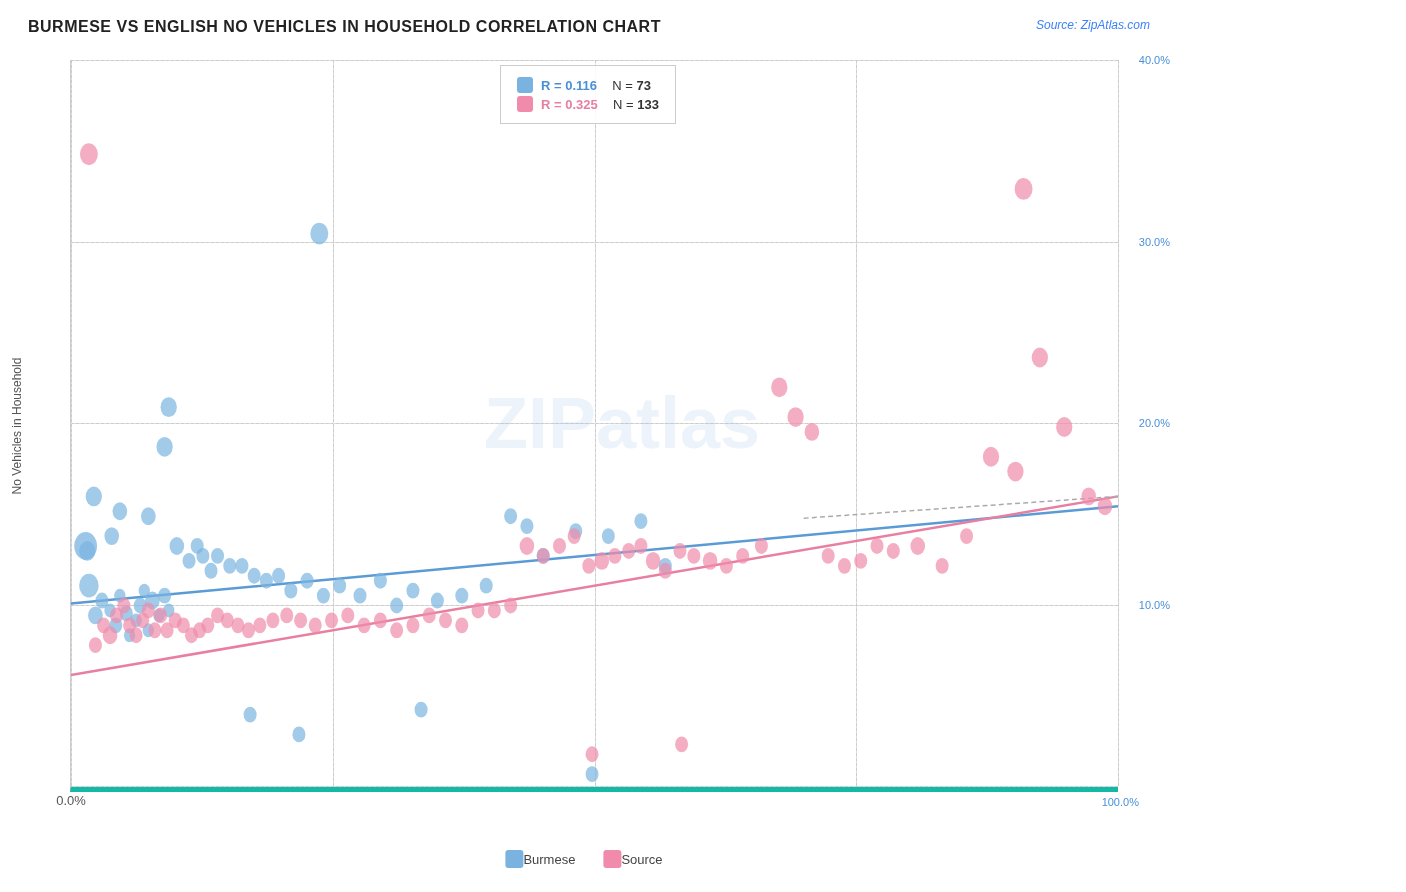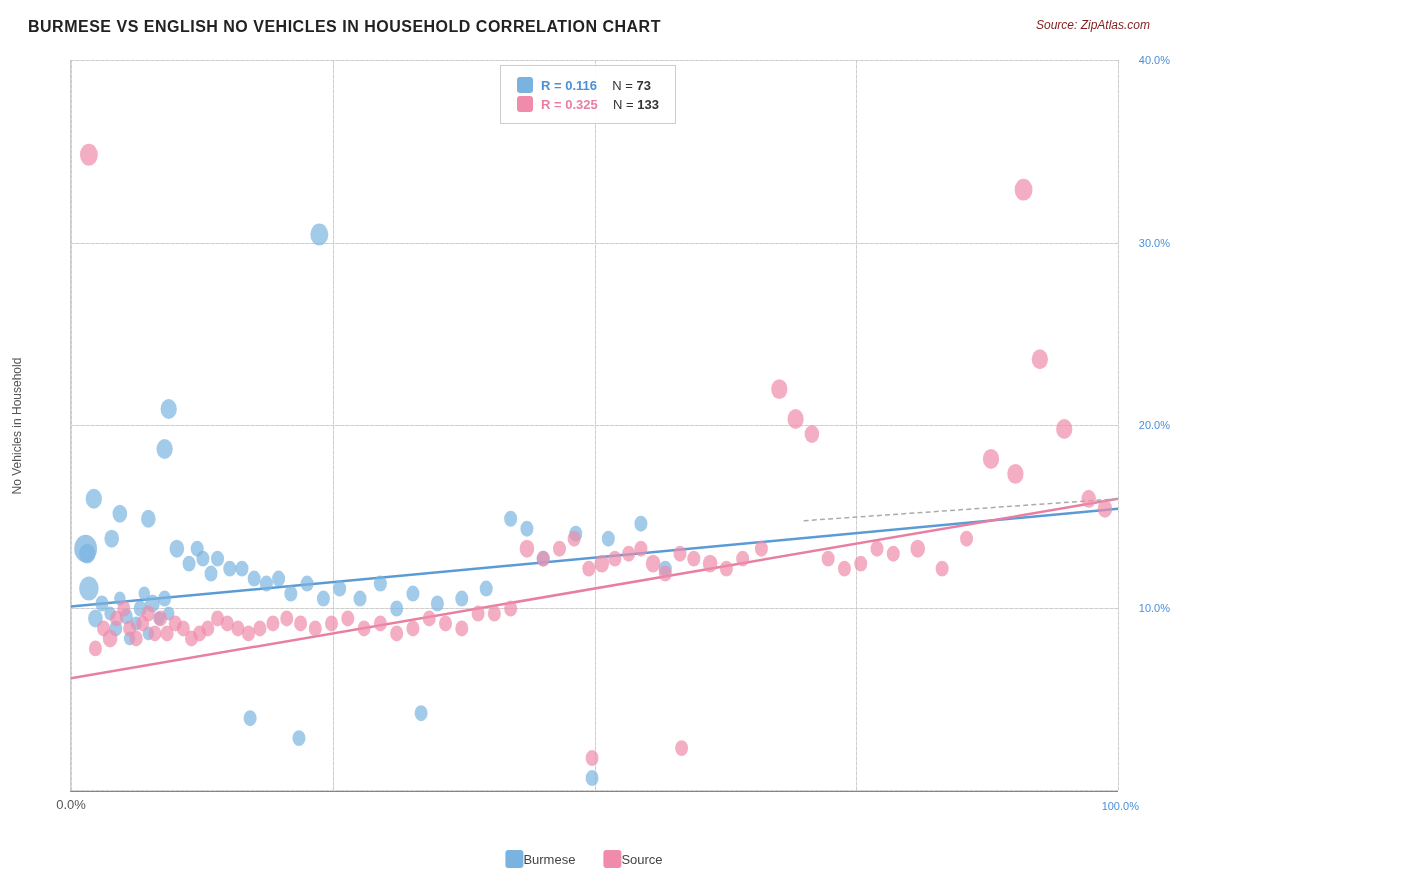--- a/index.html
+++ b/index.html
@@ -25,32 +25,32 @@
       font-weight: bold;
       color: #222;
       letter-spacing: 0.5px;
       text-transform: uppercase;
     }
     .source-label {
       position: absolute;
       top: 18px;
       right: 18px;
       font-size: 12px;
-      color: #7f1d1d;
+      color: #3b82f6;
       font-style: italic;
     }
     .plot-area {
       position: absolute;
       top: 60px;
       left: 70px;
       right: 50px;
       bottom: 100px;
       background: #fff;
       border-left: 1px solid #ccc;
-      border-bottom: 2px solid #14b8a6;
+      border-bottom: 6px solid #14b8a6;
     }
     .grid-line-h {
       position: absolute;
       left: 0; right: 0;
       height: 1px;
       background: #e0e0e0;
       border-top: 1px dashed #ccc;
     }
     .grid-line-v {
       position: absolute;
@@ -162,20 +162,21 @@
     <div class="grid-line-v" style="left: 100%;"></div>
 
     <div style="position:absolute; right:-52px; top:0%; font-size:11px; color:#4a90d9; transform:translateY(-50%); text-align:right; width:48px;">40.0%</div>
     <div style="position:absolute; right:-52px; top:25%; font-size:11px; color:#4a90d9; transform:translateY(-50%); text-align:right; width:48px;">30.0%</div>
     <div style="position:absolute; right:-52px; top:50%; font-size:11px; color:#4a90d9; transform:translateY(-50%); text-align:right; width:48px;">20.0%</div>
     <div style="position:absolute; right:-52px; top:75%; font-size:11px; color:#4a90d9; transform:translateY(-50%); text-align:right; width:48px;">10.0%</div>
 
     <div style="position:absolute; bottom:-22px; left:0%; font-size:13px; color:#555; transform:translateX(-50%); text-align:center;">0.0%</div>
     <div style="position:absolute; bottom:-22px; right:-2%; font-size:11px; color:#4a90d9; text-align:center;margin-left:21px;">100.0%</div>
 
+    <div class="watermark">ZIPatlas</div>
 
     <svg class="scatter-svg" viewBox="0 0 1286 732" preserveAspectRatio="none">
 
       <line x1="0" y1="548" x2="1286" y2="450" stroke="#5b9bd5" stroke-width="2.5"></line>
 
       <line x1="0" y1="620" x2="1286" y2="440" stroke="#e87fa0" stroke-width="2.5"></line>
 
       <line x1="900" y1="462" x2="1286" y2="440" stroke="#aaa" stroke-width="1.5" stroke-dasharray="6,4"></line>
 
       <circle cx="22" cy="530" r="12" fill="#7ab3e0" opacity="0.7"></circle>

